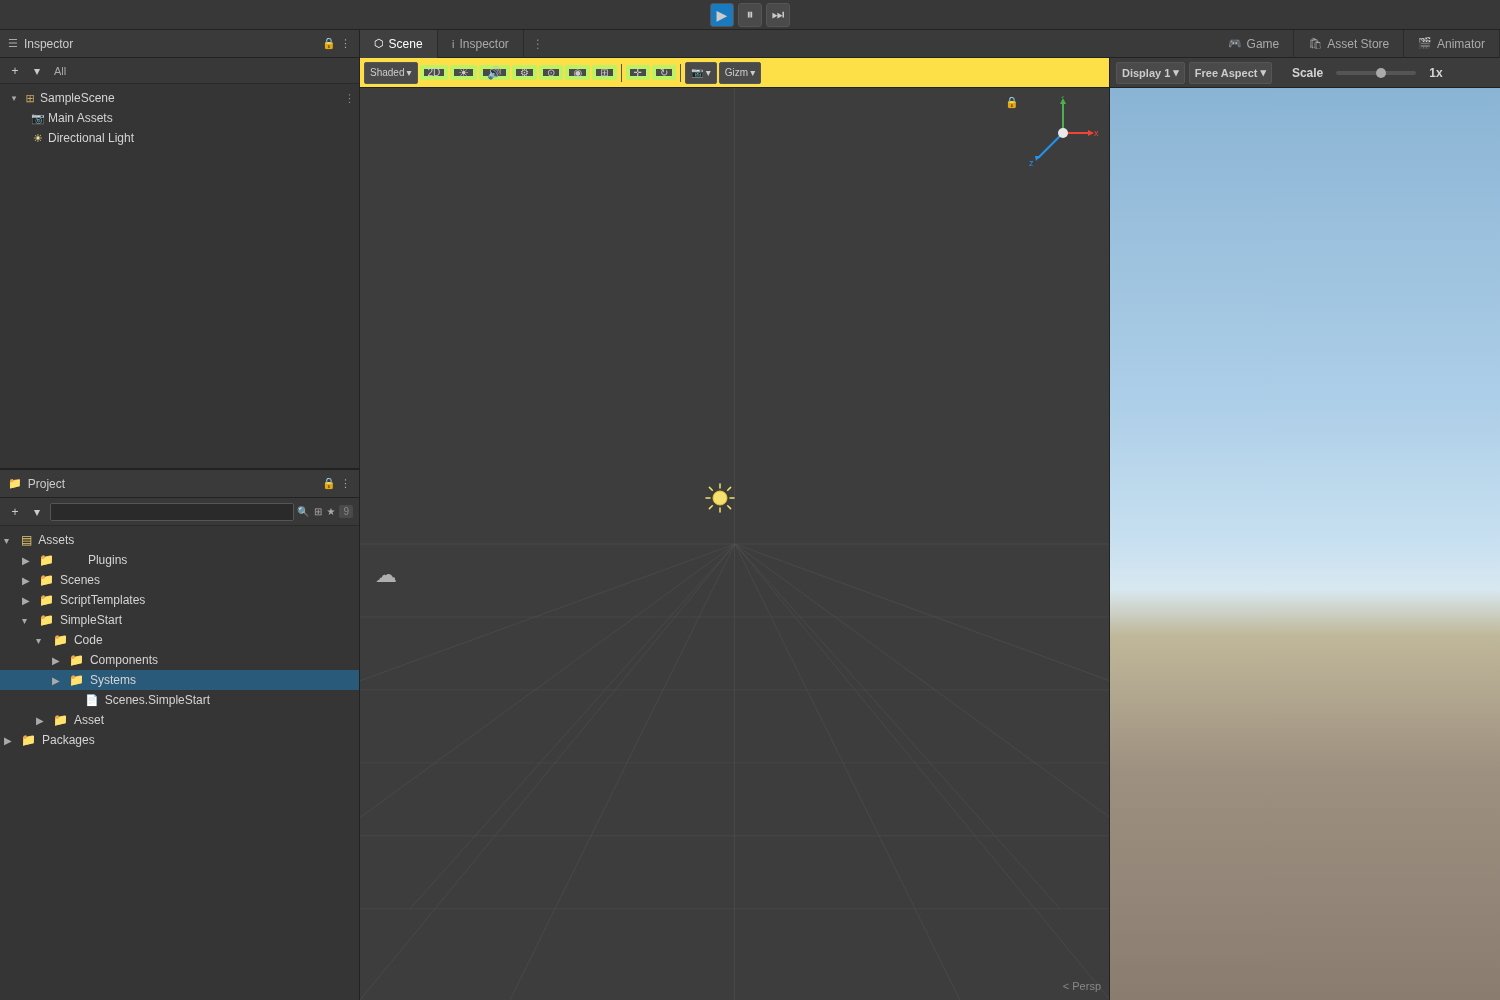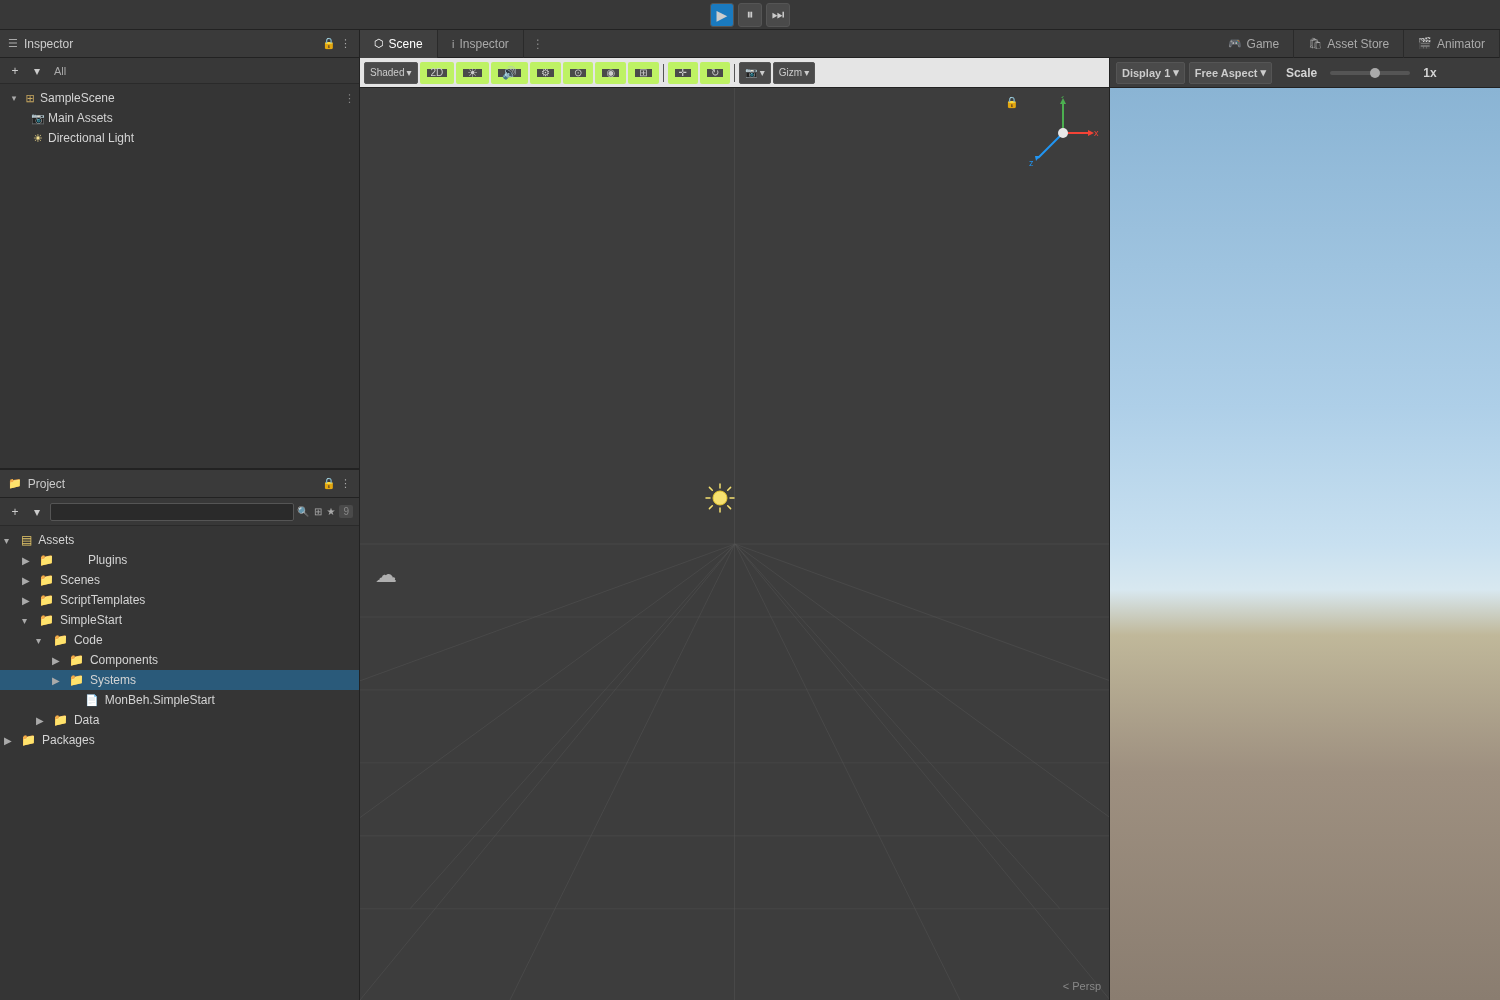--- a/index.html
+++ b/index.html
@@ -244,33 +244,33 @@
     .game-viewport-area {
       flex: 1;
       position: relative;
       overflow: hidden;
       font-weight: bold;
     }
 
     
     .scene-view-toolbar {
       height: 30px;
-      background: #e5e5e5;
+      background: #fde047;
       display: flex;
       align-items: center;
       padding: 0 4px;
       gap: 2px;
       border-bottom: 1px solid #222;
       flex-shrink: 0;
     }
     .sv-btn {
-      height: 22px;
+      height: 15px;
       min-width: 22px;
       background: #4a4a4a;
-      border: 7px solid #bef264;
+      border: 4px solid #bef264;
       border-radius: 2px;
       color: #ccc;
       font-size: 10px;
       cursor: pointer;
       display: flex;
       align-items: center;
       justify-content: center;
       padding: 0 4px;
     }
     .sv-sep { width: 1px; height: 18px; background: #555; margin: 0 2px; }
@@ -309,21 +309,21 @@
       cursor: pointer;
       display: flex;
       align-items: center;
       padding: 0 5px;
       gap: 3px;
     }
     .gv-scale {
       display: flex;
       align-items: center;
       gap: 13px;
-      margin-left: 10px;
+      margin-left: 16px;
     }
     .gv-scale-track {
       width: 80px;
       height: 4px;
       background: #555;
       border-radius: 2px;
       position: relative;
     }
     .gv-scale-knob {
       width: 10px;
@@ -463,27 +463,27 @@
 
         <div class="proj-item selected" style="padding-left:52px;">
           <div style="width:14px; font-size:10px; color:#aaa;">▶</div>
           <span class="folder-icon">📁</span>
           <span class="tree-label" style="padding-left:3px;">Systems</span>
         </div>
 
         <div class="proj-item" style="padding-left:68px;">
           <div style="width:14px;"></div>
           <span class="file-icon">📄</span>
-          <span class="tree-label" style="padding-left:3px;">MonBeh.SimpleStart</span>
+          <span class="tree-label" style="padding-left:3px;">Scenes.SimpleStart</span>
         </div>
 
         <div class="proj-item" style="padding-left:36px;">
           <div style="width:14px; font-size:10px; color:#aaa;">▶</div>
           <span class="folder-icon">📁</span>
-          <span class="tree-label" style="padding-left:3px;">Data</span>
+          <span class="tree-label" style="padding-left:3px;">Asset</span>
         </div>
 
         <div class="proj-item" style="padding-left:4px;">
           <div style="width:14px; font-size:10px; color:#aaa;">▶</div>
           <span class="folder-icon">📁</span>
           <span class="tree-label" style="padding-left:3px;">Packages</span>
         </div>
 
       </div>
     </div>

